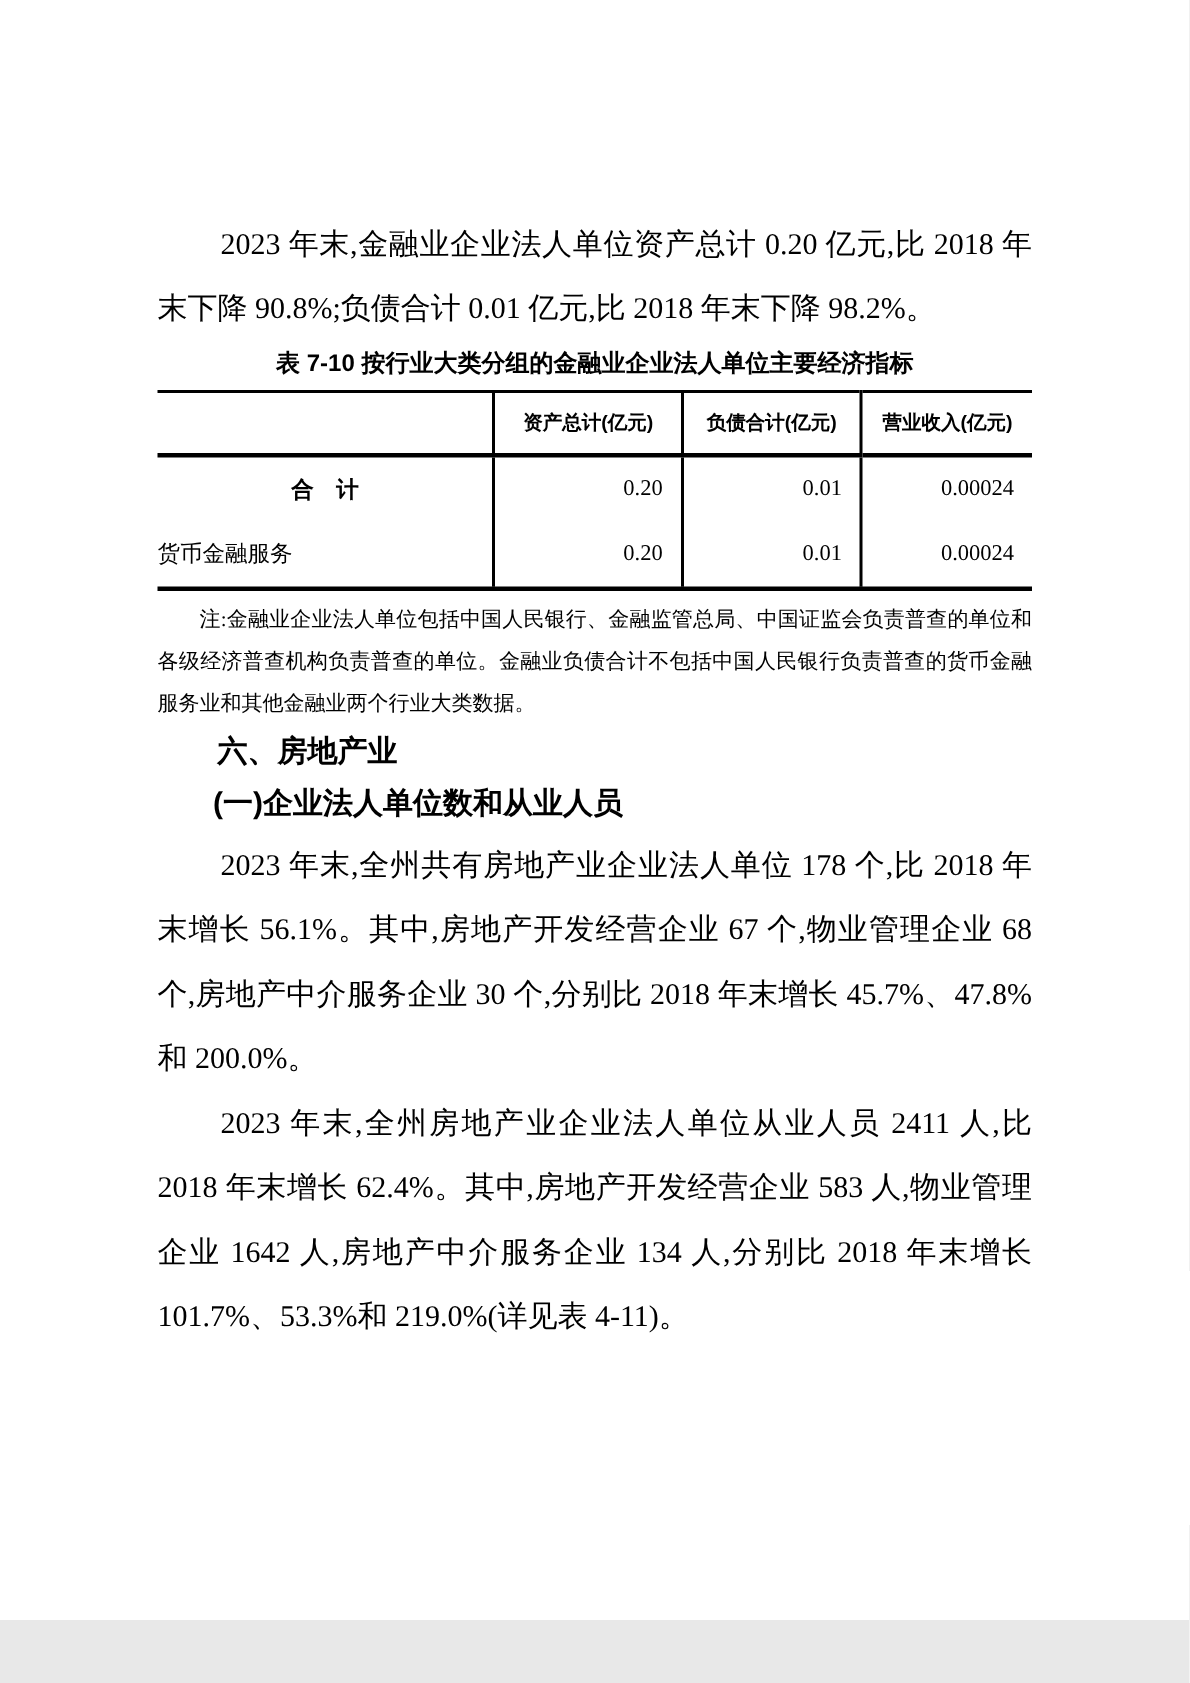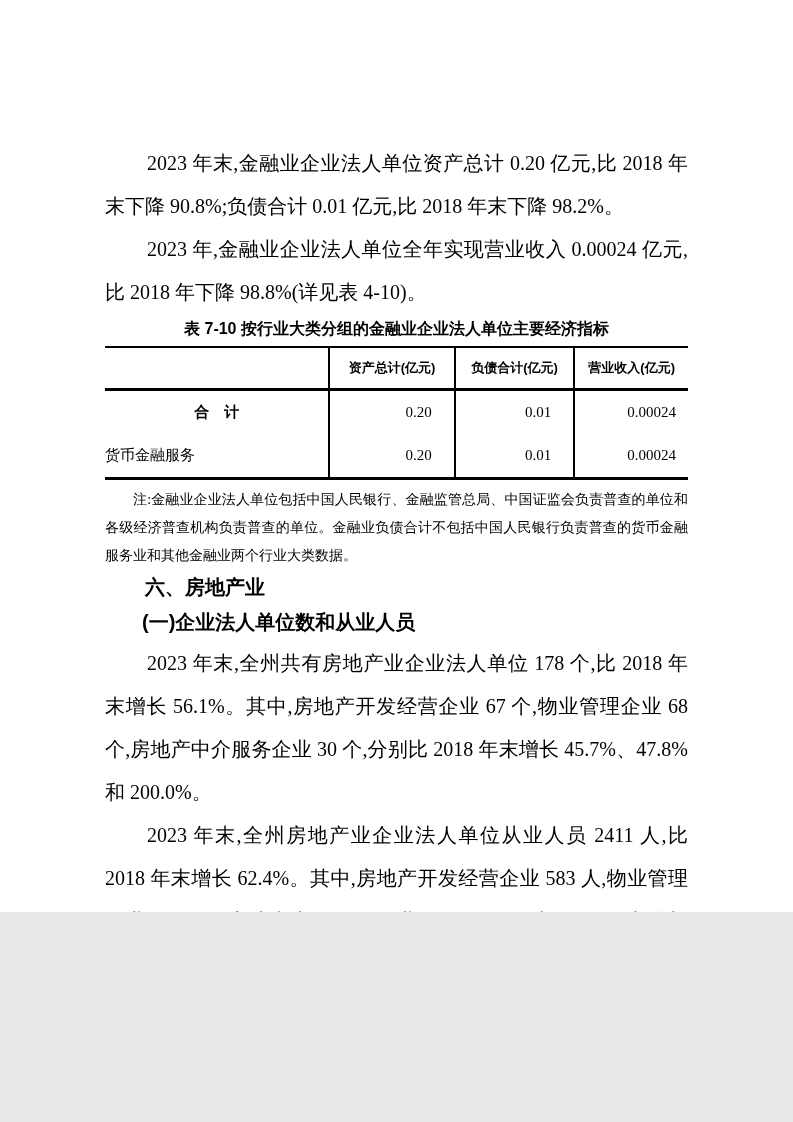--- a/index.html
+++ b/index.html
@@ -4,21 +4,21 @@
 <style>
   :root{
     --ink:#000000;
     --paper:#ffffff;
     --serif:"Liberation Serif","DejaVu Serif",serif;
     --sans:"Liberation Sans","DejaVu Sans",sans-serif;
   }
   html,body{margin:0;padding:0;background:#e8e8e8;}
   .page{
     position:relative;
-    width:793px;height:912px;
+    width:793px;height:1080px;
     margin:0 auto;
     background:var(--paper);
     color:var(--ink);
     box-sizing:border-box;
     padding:142px 105px 0 105px;
     font-family:var(--serif);
     overflow:hidden;
   }
   p.body-text{
     margin:0;
@@ -75,21 +75,21 @@
     text-align:left;
     padding-left:2px;
     font-size:15px;
     font-family:var(--serif);
   }
   td.num{
     text-align:right;
     font-size:15px;
     font-family:var(--serif);
   }
-  td.num.pad-mid{padding-right:22px;}
+  td.num.pad-mid{padding-right:12px;}
   td.num.pad-last{padding-right:12px;}
   p.table-note{
     margin:6px 0 0 0;
     font-size:14px;
     line-height:28px;
     text-align:justify;
     text-indent:2em;
     font-family:var(--serif);
   }
   h3.section-heading{
@@ -110,21 +110,20 @@
   }
   p.after-heading{margin-top:2px;}
 </style>
 </head>
 <body>
 
 <div class="page">
 
   <p class="body-text">2023 年末,金融业企业法人单位资产总计 0.20 亿元,比 2018 年末下降 90.8%;负债合计 0.01 亿元,比 2018 年末下降 98.2%。</p>
 
-  <p class="body-text">2023 年,金融业企业法人单位全年实现营业收入 0.00024 亿元,比 2018 年下降 98.8%(详见表 4-10)。</p>
 
   <div class="table-title">表 7-10 按行业大类分组的金融业企业法人单位主要经济指标</div>
 
   <table class="econ-table">
     <colgroup>
       <col class="c1">
         <col class="c2">
         <col class="c3">
         <col class="c4">
     </colgroup>

